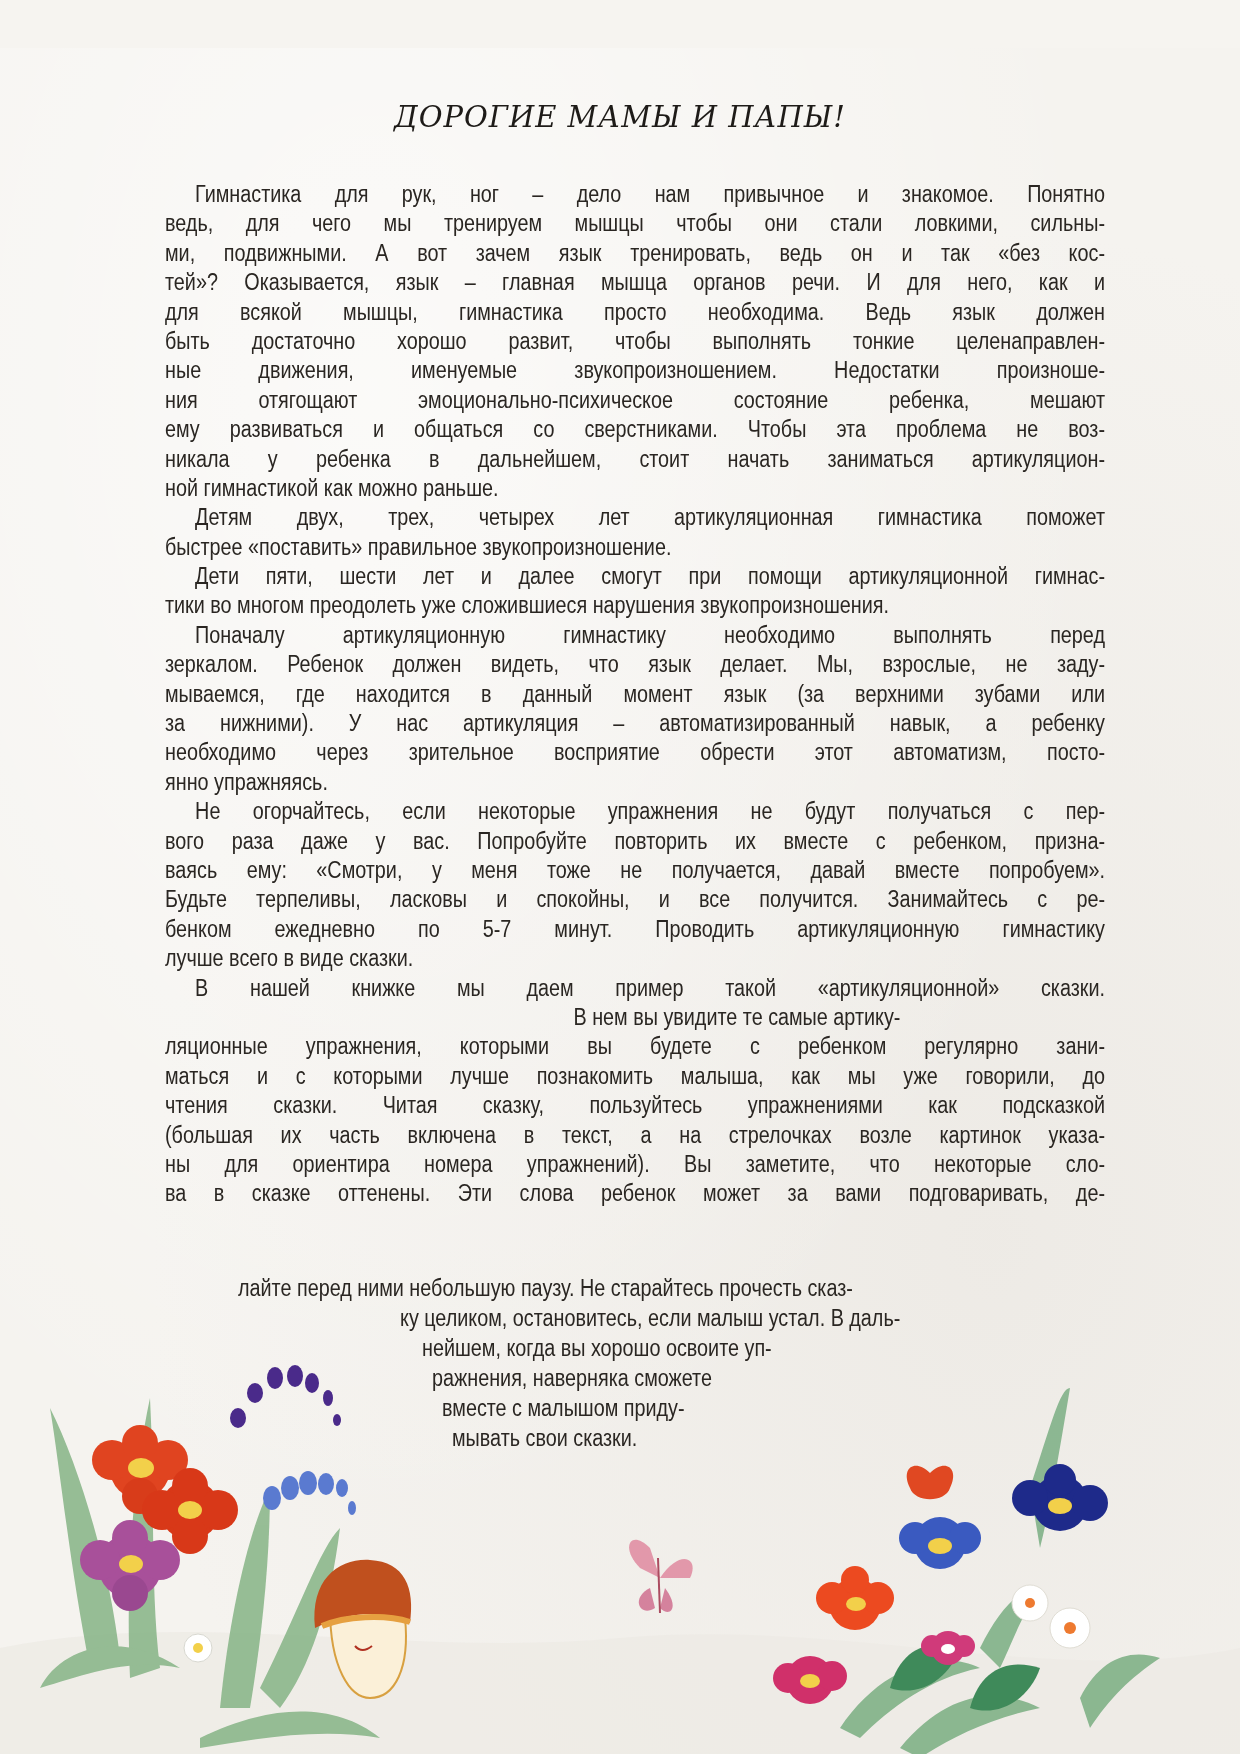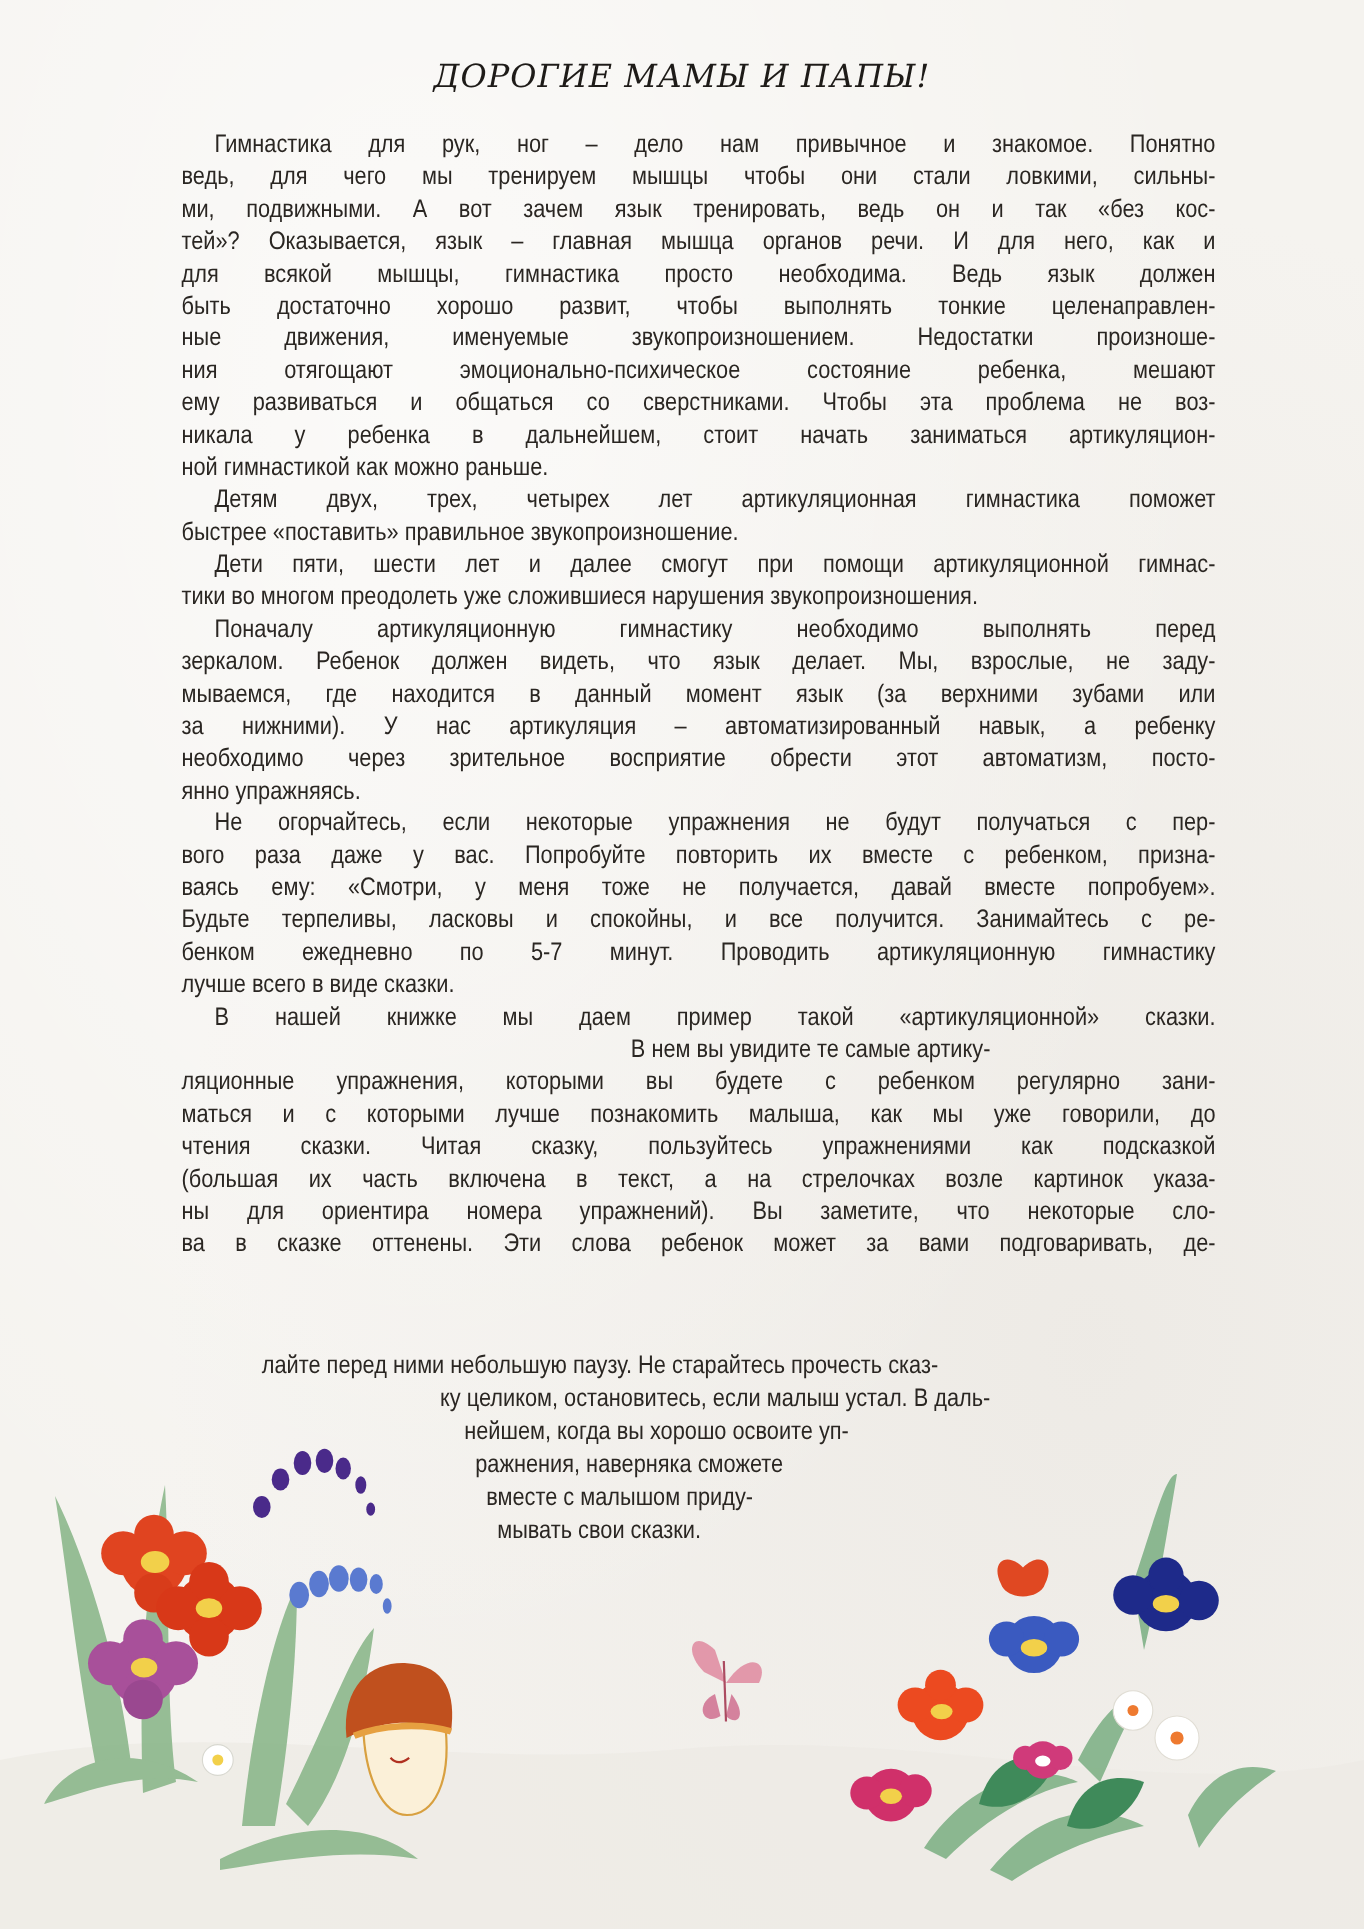--- a/index.html
+++ b/index.html
@@ -9,32 +9,33 @@
     position: relative;
     font-family: "Liberation Sans", sans-serif;
     color: #2a2622;
   }
   .page {
     position: absolute; inset: 0;
     background:
       radial-gradient(ellipse at 30% 20%, rgba(255,255,255,0.6), rgba(255,255,255,0) 60%),
       radial-gradient(ellipse at 80% 70%, rgba(230,226,220,0.5), rgba(255,255,255,0) 60%),
       #f5f3ef;
+    margin-top: 48px;
   }
   .title {
     position: absolute; top: 52px; left: 0; width: 1240px;
     text-align: center;
     font-family: "DejaVu Serif", serif;
     font-style: italic;
     font-size: 29px;
     letter-spacing: 1px;
     color: #1e1b18;
   }
   .body-text {
-    position: absolute; left: 165px; top: 116px; width: 940px;
+    position: absolute; left: 165px; top: 132px; width: 940px;
   }
   .line {
     display: block;
     white-space: nowrap;
     font-size: 23px;
     line-height: 29.4px;
     height: 29.4px;
     transform-origin: left center;
     transform: scaleX(0.86);
     text-align: justify;

